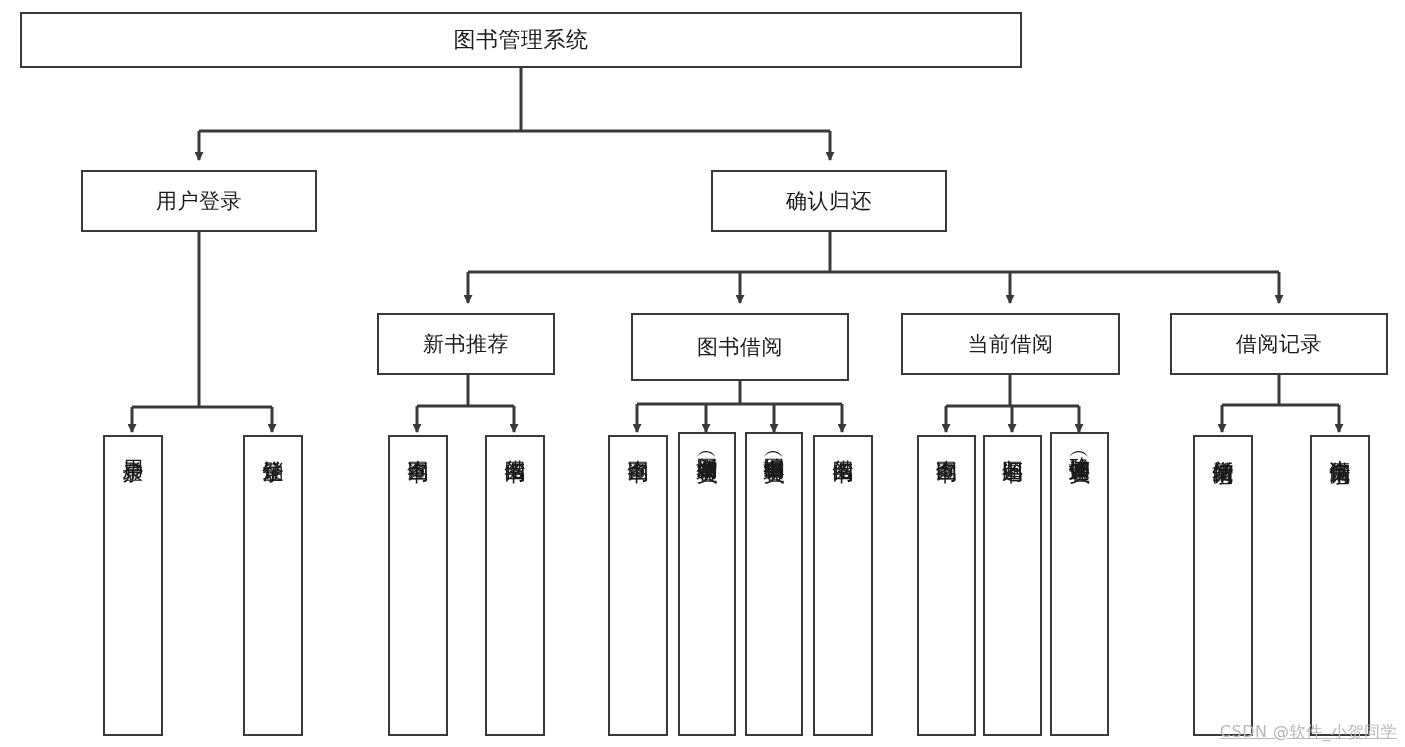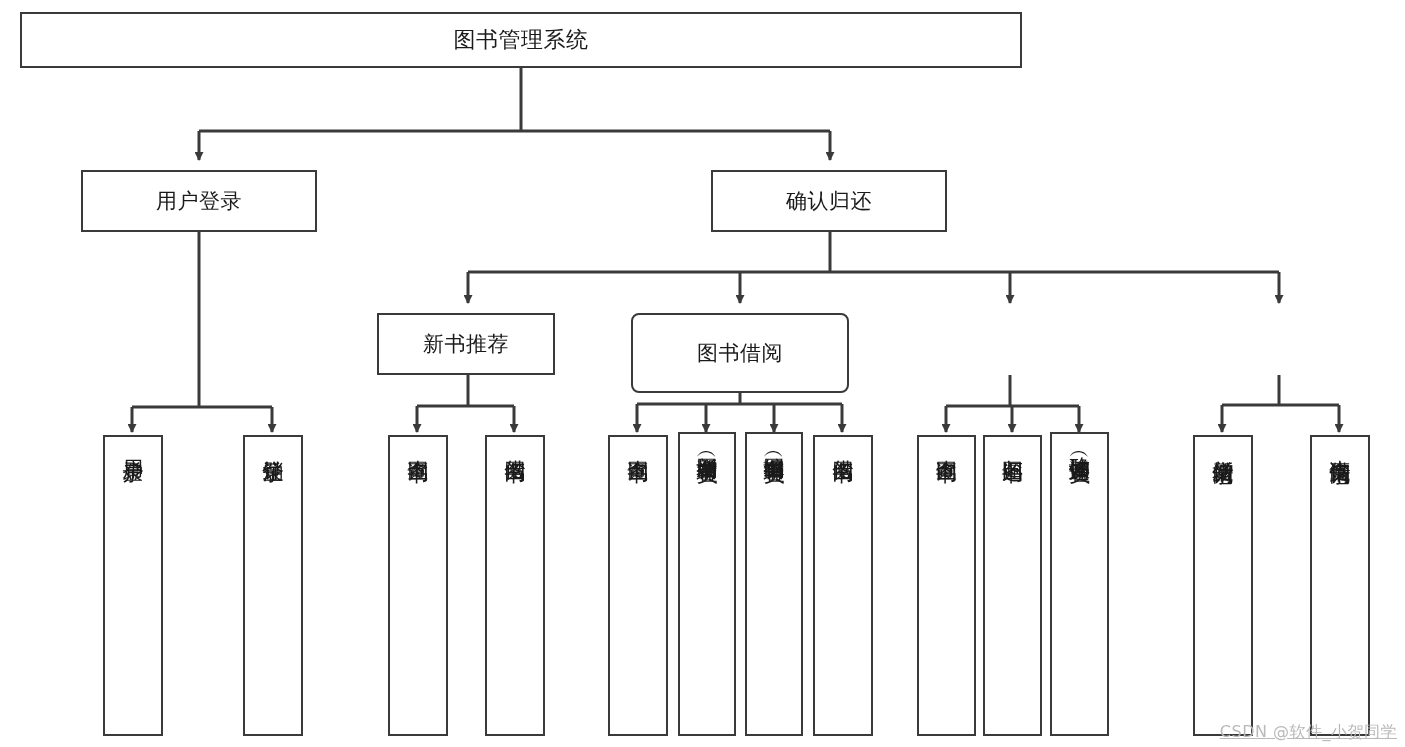--- a/index.html
+++ b/index.html
@@ -145,22 +145,28 @@
   <div class="node horiz" style="left:81px; top:170px; width:236px; height:62px;">
     <span class="node-label">用户登录</span>
   </div>
   <div class="node horiz" style="left:711px; top:170px; width:236px; height:62px;">
     <span class="node-label">确认归还</span>
   </div>
 
   <div class="node horiz" style="left:360px; top:313px; width:178px; height:62px;margin-left:17px;">
     <span class="node-label">新书推荐</span>
   </div>
-  <div class="node horiz" style="left:631px; top:313px; width:218px; height:80px;border-radius:8px;">
+  <div class="node horiz" style="left:631px; top:313px; width:218px; height:68px;">
     <span class="node-label">图书借阅</span>
+  </div>
+  <div class="node horiz" style="left:901px; top:313px; width:219px; height:62px;">
+    <span class="node-label">当前借阅</span>
+  </div>
+  <div class="node horiz" style="left:1170px; top:313px; width:218px; height:62px;">
+    <span class="node-label">借阅记录</span>
   </div>
 
   <div class="node vert" style="left:103px; top:435px; width:60px; height:301px;">
     <span class="node-label">用户登录</span>
   </div>
   <div class="node vert" style="left:243px; top:435px; width:60px; height:301px;">
     <span class="node-label">注销登录</span>
   </div>
 
   <div class="node vert" style="left:388px; top:435px; width:60px; height:301px;">

